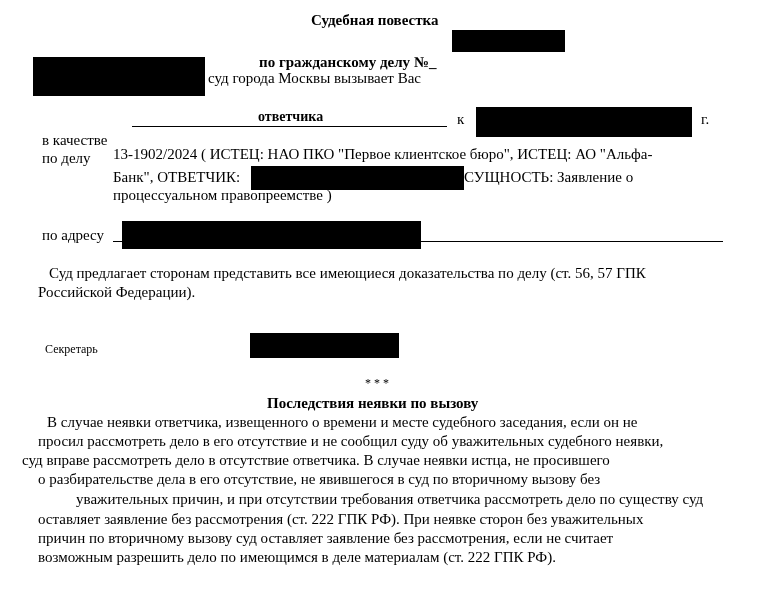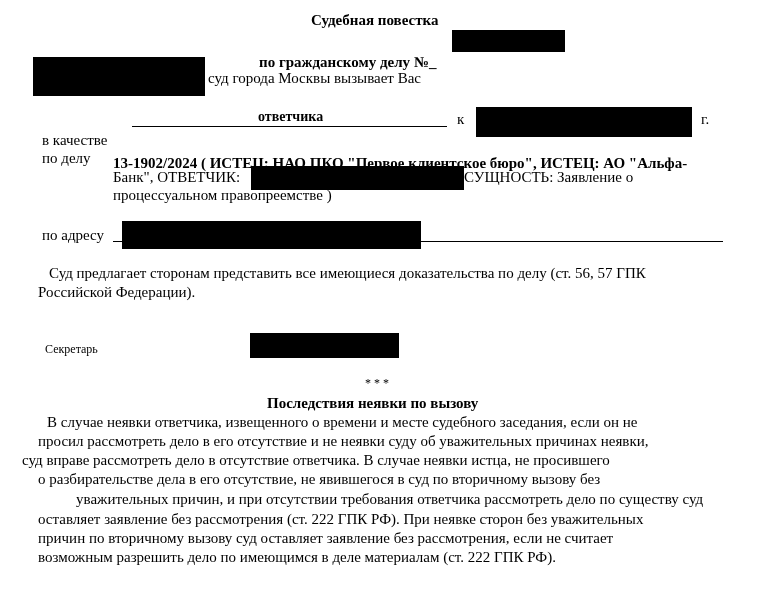--- a/index.html
+++ b/index.html
@@ -23,39 +23,39 @@
 <div class="abs txt" style="left:208px; top:70px;text-align:center;">суд города Москвы вызывает Вас</div>
 
 <div class="abs txt" style="left:42px; top:111px;margin-top:21px;">в  качестве</div>
 <div class="abs" style="left:258px; top:109px; font-size:14px; font-weight:bold;">ответчика</div>
 <div class="line" style="left:132px; top:126px; width:315px;"></div>
 <div class="abs txt" style="left:457px; top:111px;">к</div>
 <div class="redact" style="left:476px; top:107px; width:216px; height:30px;"></div>
 <div class="abs txt" style="left:701px; top:111px;">г.</div>
 
 <div class="abs txt" style="left:42px; top:150px;">по делу</div>
-<div class="abs txt" style="left:113px; top:155px;font-weight:bold;">13-1902/2024 ( ИСТЕЦ: НАО ПКО "Первое клиентское бюро", ИСТЕЦ: АО "Альфа-</div>
+<div class="abs txt" style="left:113px; top:146px;">13-1902/2024 ( ИСТЕЦ: НАО ПКО "Первое клиентское бюро", ИСТЕЦ: АО "Альфа-</div>
 <div class="abs txt" style="left:113px; top:169px;">Банк", ОТВЕТЧИК:</div>
 <div class="redact" style="left:251px; top:166px; width:213px; height:24px;"></div>
 <div class="abs txt" style="left:464px; top:169px;">СУЩНОСТЬ: Заявление о</div>
 <div class="abs txt" style="left:113px; top:187px;">процессуальном правопреемстве )</div>
 
 <div class="abs txt" style="left:42px; top:227px;">по адресу</div>
 <div class="line" style="left:113px; top:241px; width:610px;"></div>
 <div class="redact" style="left:122px; top:221px; width:299px; height:28px;"></div>
 
 <div class="abs txt" style="left:49px; top:265px;">Суд предлагает сторонам представить все имеющиеся доказательства по делу (ст. 56, 57 ГПК</div>
 <div class="abs txt" style="left:38px; top:284px;">Российской Федерации).</div>
 
 <div class="abs small" style="left:45px; top:342px;text-align:right;">Секретарь</div>
 <div class="redact" style="left:250px; top:333px; width:149px; height:25px;"></div>
 
 <div class="abs" style="left:365px; top:376px; font-size:12px;">* * *</div>
 
 <div class="abs title" style="left:267px; top:395px;">Последствия неявки по вызову</div>
 <div class="abs txt" style="left:47px; top:414px;">В случае неявки ответчика, извещенного о времени и месте судебного заседания, если он не</div>
-<div class="abs txt" style="left:38px; top:433px;">просил рассмотреть дело в его отсутствие и не неявки суду об уважительных причинах неявки,</div>
+<div class="abs txt" style="left:38px; top:433px;">просил рассмотреть дело в его отсутствие и не сообщил суду об уважительных судебного неявки,</div>
 <div class="abs txt" style="left:22px; top:452px;text-align:right;">суд вправе рассмотреть дело в отсутствие ответчика. В случае неявки истца, не просившего</div>
 <div class="abs txt" style="left:38px; top:471px;">о разбирательстве дела в его отсутствие, не явившегося в суд по вторичному вызову без</div>
 <div class="abs txt" style="left:48px; top:491px;margin-left:28px;">уважительных причин, и при отсутствии требования ответчика рассмотреть дело по существу суд</div>
 <div class="abs txt" style="left:38px; top:511px;">оставляет заявление без рассмотрения (ст. 222 ГПК РФ). При неявке сторон без уважительных</div>
 <div class="abs txt" style="left:38px; top:530px;">причин по вторичному вызову суд оставляет заявление без рассмотрения, если не считает</div>
 <div class="abs txt" style="left:38px; top:549px;">возможным разрешить дело по имеющимся в деле материалам (ст. 222 ГПК РФ).</div>
 
 </body></html>

